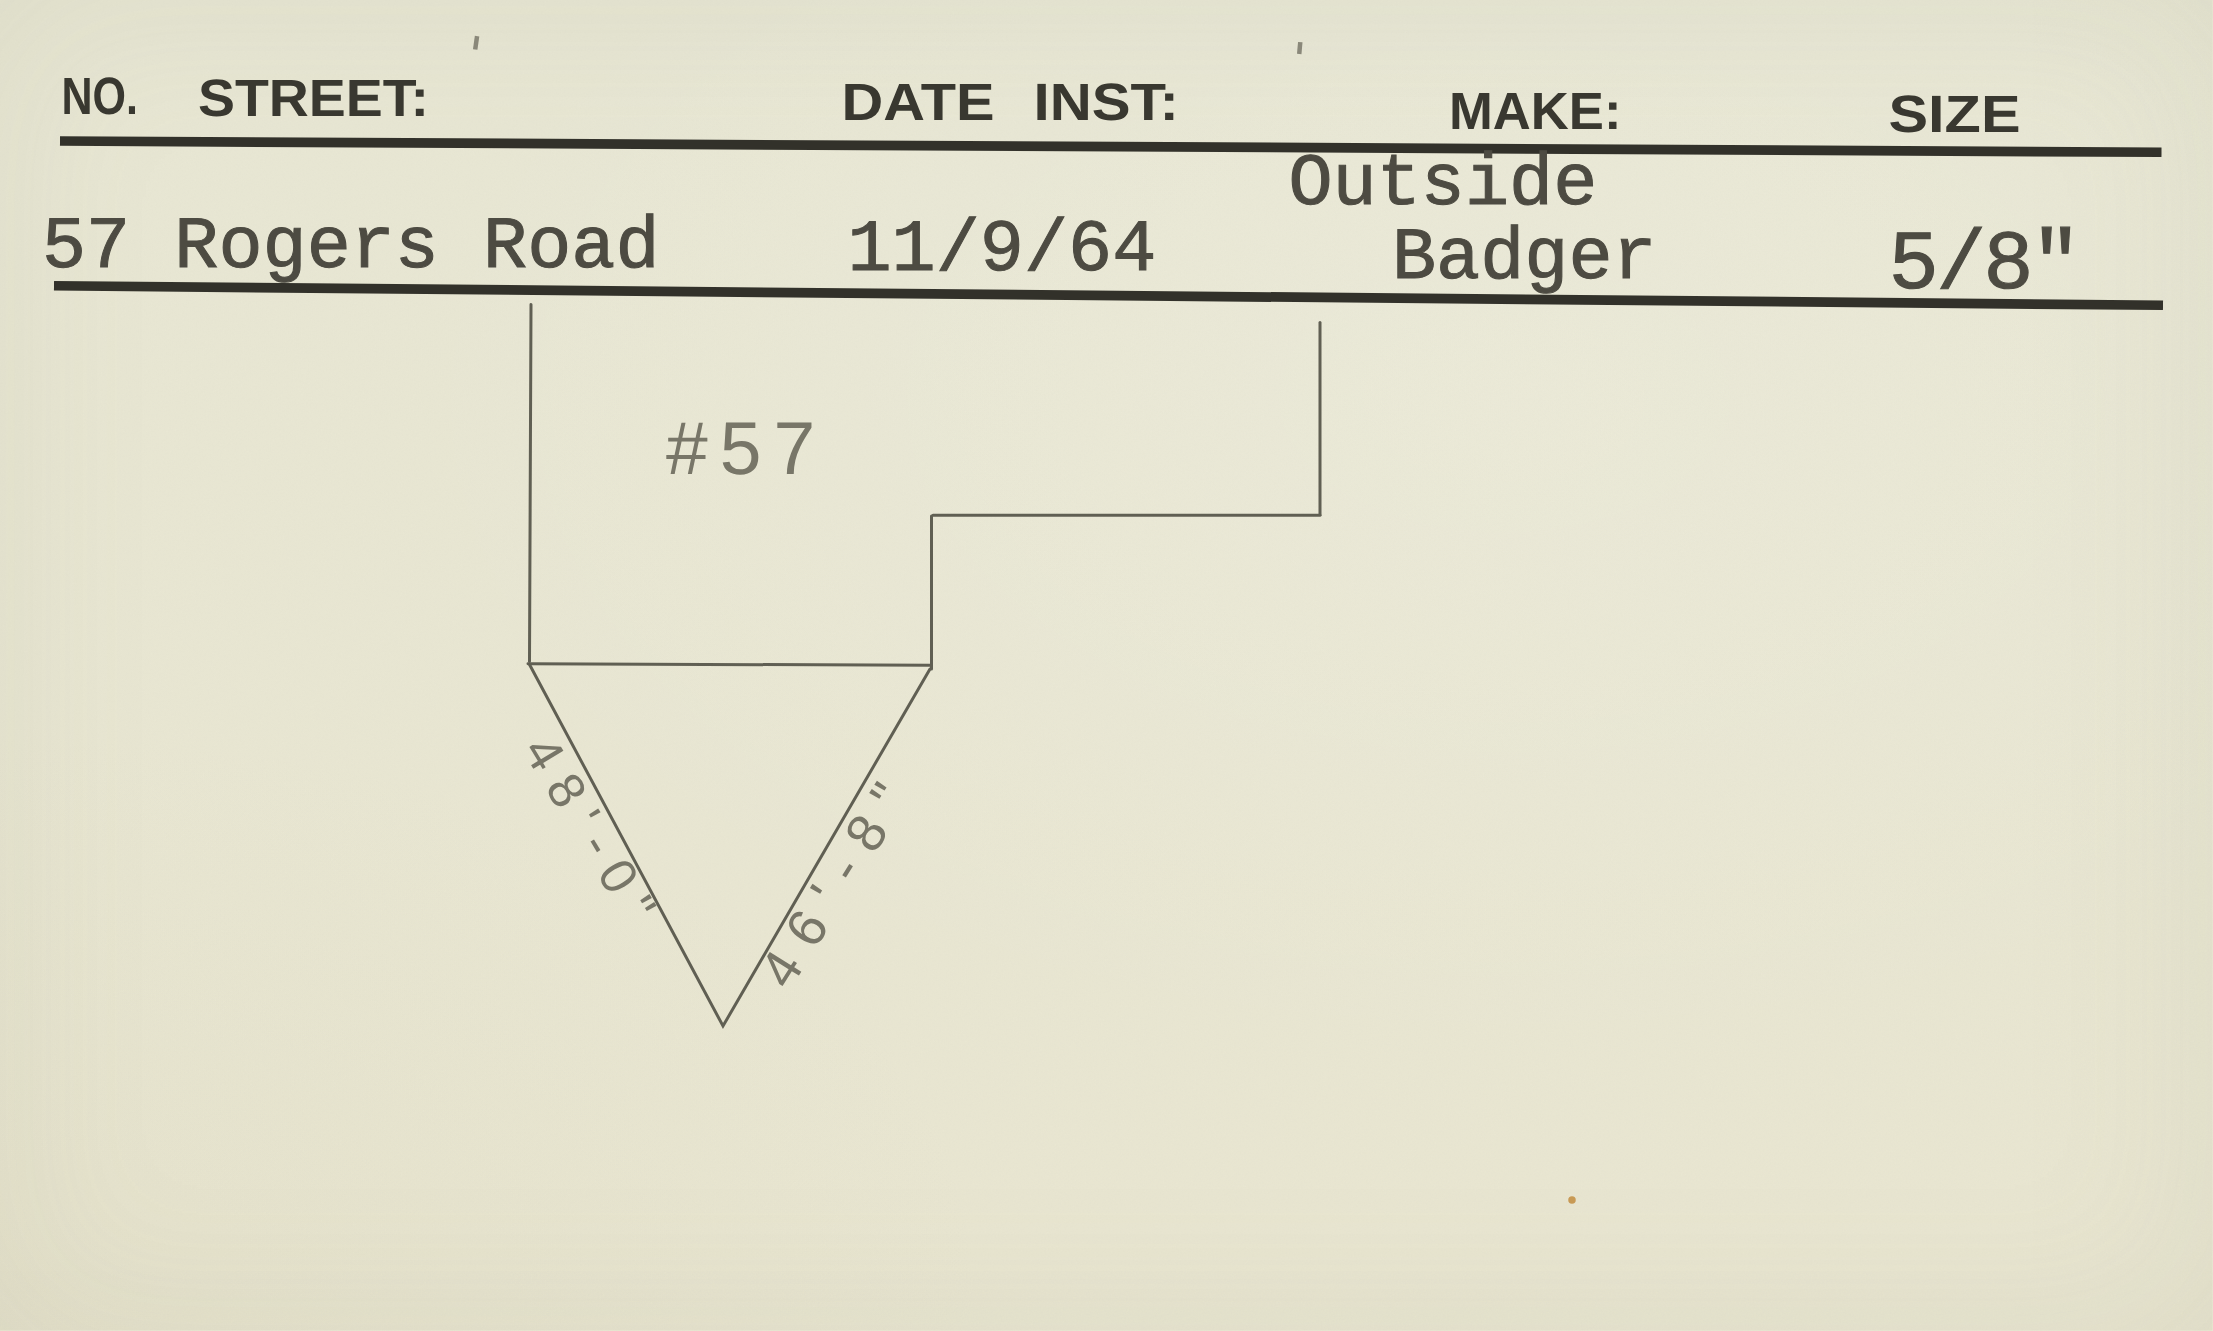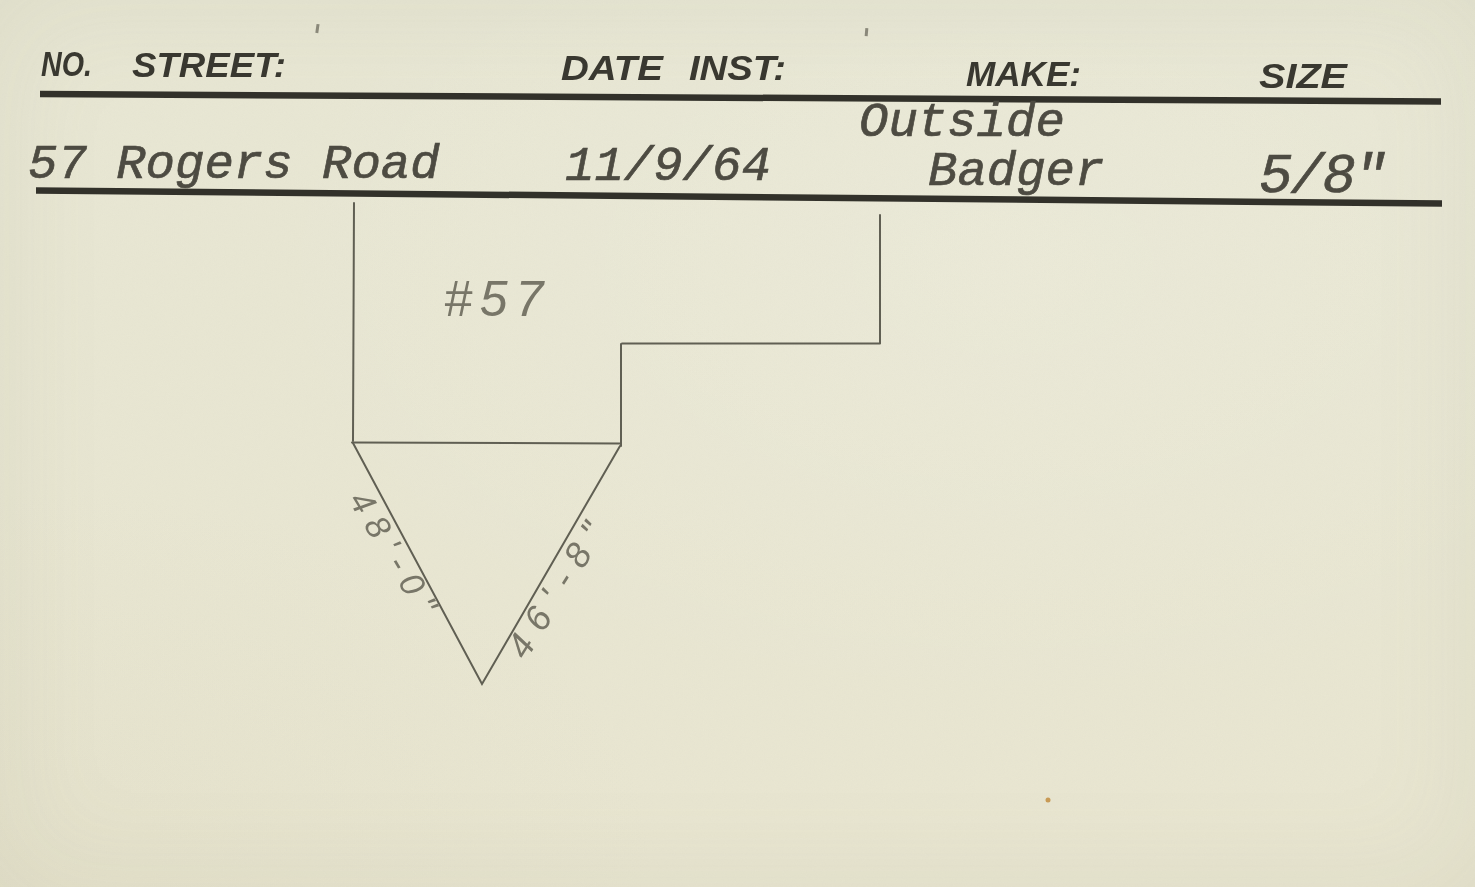--- a/index.html
+++ b/index.html
@@ -2,21 +2,20 @@
 <html><head>
 <meta charset="utf-8">
 <style>
 html,body{margin:0;padding:0;background:#e9e8d4;}
 #card{position:relative;width:1475px;height:887px;overflow:hidden;
 background:
  radial-gradient(1100px 650px at 68% 30%, rgba(255,255,248,0.13), rgba(255,255,248,0) 70%),
  radial-gradient(900px 520px at 2% 96%, rgba(198,194,162,0.10), rgba(198,194,162,0) 70%),
  linear-gradient(#e8e7d4, #e9e6d1);
 box-shadow: inset 0 0 110px rgba(140,135,110,0.10);
-font-style: italic;
 }
 svg text{font-family:"Liberation Sans", sans-serif;}
 .hdr{font-weight:bold;fill:#393830;font-size:35px;}
 .type{font-family:"Liberation Mono",monospace;font-size:49px;fill:#4d4b42;stroke:#4d4b42;stroke-width:0.7;}
 .hand{fill:#787668;}
 </style>
 </head>
 <body>
 <div id="card">
 <svg width="1475" height="887" viewBox="0 0 1475 887">

